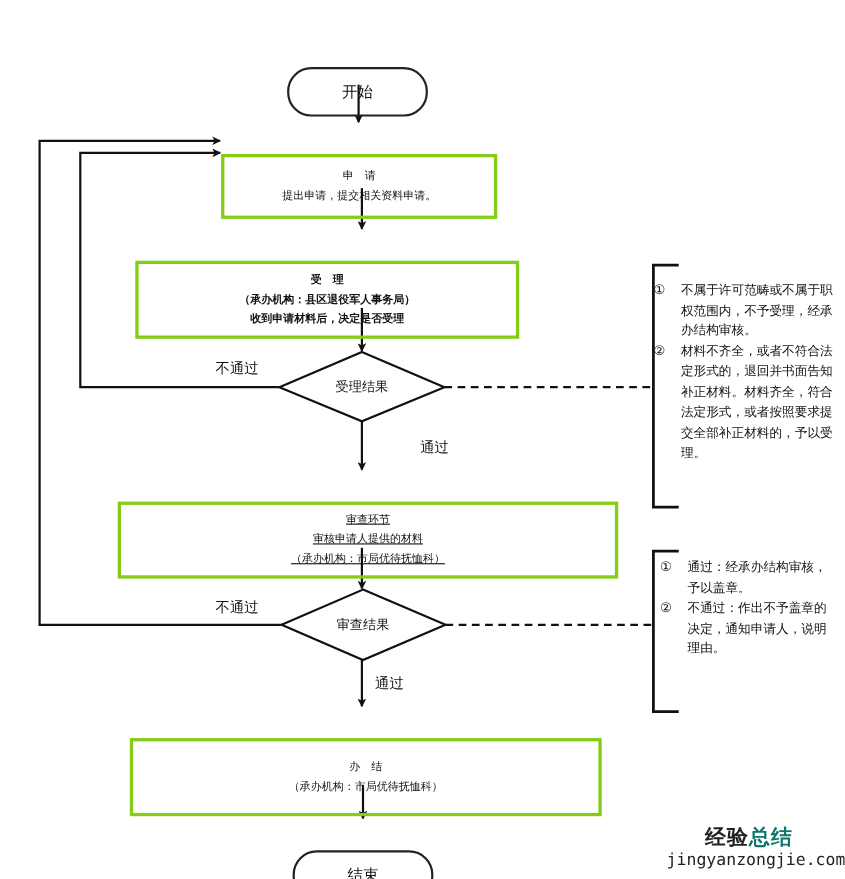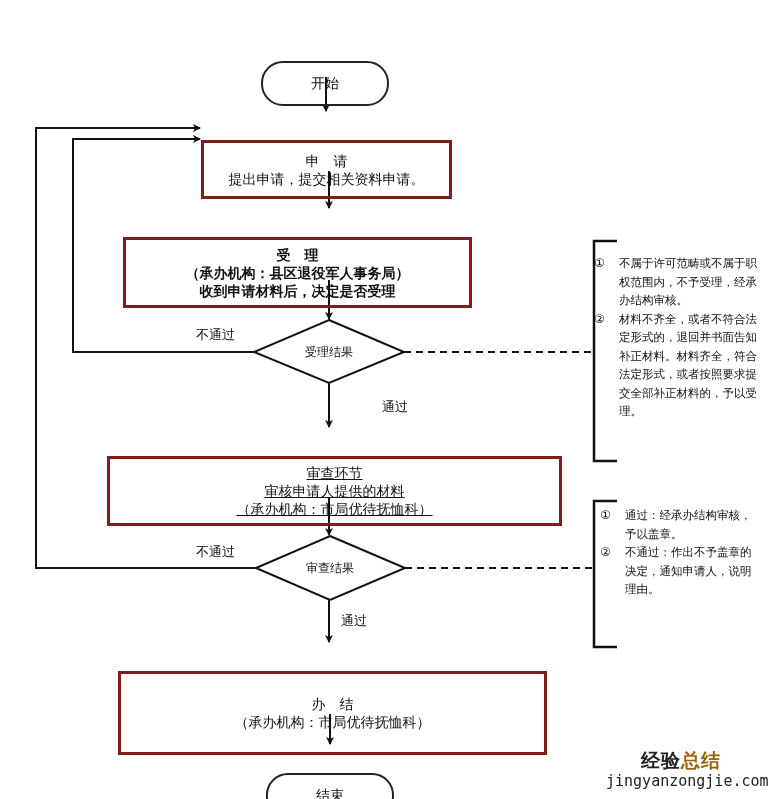--- a/index.html
+++ b/index.html
@@ -2,21 +2,21 @@
 <html><head>
 <meta charset="utf-8">
 <style>
   html, body { margin: 0; padding: 0; background: #ffffff; }
   body { width: 768px; height: 799px; position: relative; overflow: hidden;
          font-family: "DejaVu Sans", "Liberation Sans", sans-serif; color: #111; }
   svg.lines { position: absolute; left: 0; top: 0; }
   .node { position: absolute; box-sizing: border-box; display: flex; flex-direction: column;
           align-items: center; justify-content: center; text-align: center; background: transparent; margin-top: 28px; }
   .terminal { border: 2px solid #222; border-radius: 22px; font-size: 14px; }
-  .box { border: 3px solid #7f1d1d; font-size: 14px; line-height: 18px; }
+  .box { border: 3px solid #84cc16; font-size: 10px; line-height: 18px; }
   .box .line { white-space: nowrap; }
   .diamond-label { position: absolute; font-size: 12px; text-align: center; white-space: nowrap; transform: translate(-50%, -50%); }
   .edge-label { position: absolute; font-size: 13px; white-space: nowrap; margin-left: 48px; }
   .note { position: absolute; font-size: 11.5px; line-height: 18.5px; color: #111; }
   .note-item { display: flex; }
   .note-num { width: 25px; flex: none; font-size: 12px; }
   .note-text { flex: 1; }
   .watermark { position: absolute; left: 606px; top: 748px; width: 150px; text-align: center; }
   .wm-title { font-size: 19px; font-weight: bold; letter-spacing: 1px; color: #222; }
   .wm-title .accent { color: #9b1c1c; }
@@ -84,21 +84,21 @@
 <div class="node box" style="left:107px; top:428px; width:455px; height:70px;text-decoration:underline;">
   <span class="line">审查环节</span>
   <span class="line">审核申请人提供的材料</span>
   <span class="line">（承办机构：市局优待抚恤科）</span>
 </div>
 
 <div class="diamond-label" style="left:330px; top:568px;">审查结果</div>
 <div class="edge-label" style="left:148px; top:543px;">不通过</div>
 <div class="edge-label" style="left:293px; top:612px;">通过</div>
 
-<div class="node box" style="left:118px; top:643px; width:429px; height:84px;">
+<div class="node box" style="left:118px; top:643px; width:429px; height:71px;">
   <span class="line">办　结</span>
   <span class="line">（承办机构：市局优待抚恤科）</span>
 </div>
 
 <div class="node terminal" style="left:266px; top:745px; width:128px; height:45px;">
   <span>结束</span>
 </div>
 
 <div class="note" style="left:594px; top:254px; width:168px;">
   <div class="note-item">
@@ -117,16 +117,16 @@
     <span class="note-text">通过：经承办结构审核，予以盖章。</span>
   </div>
   <div class="note-item">
     <span class="note-num">②</span>
     <span class="note-text">不通过：作出不予盖章的决定，通知申请人，说明理由。</span>
   </div>
 </div>
 
 <div class="watermark">
   <div class="wm-title">
-    <span>经验</span><span class="accent" style="color: #a16207;">总结</span>
+    <span>经验</span><span class="accent" style="color: #0f766e;">总结</span>
   </div>
   <div class="wm-url">jingyanzongjie.com</div>
 </div>
 
 </body></html>

